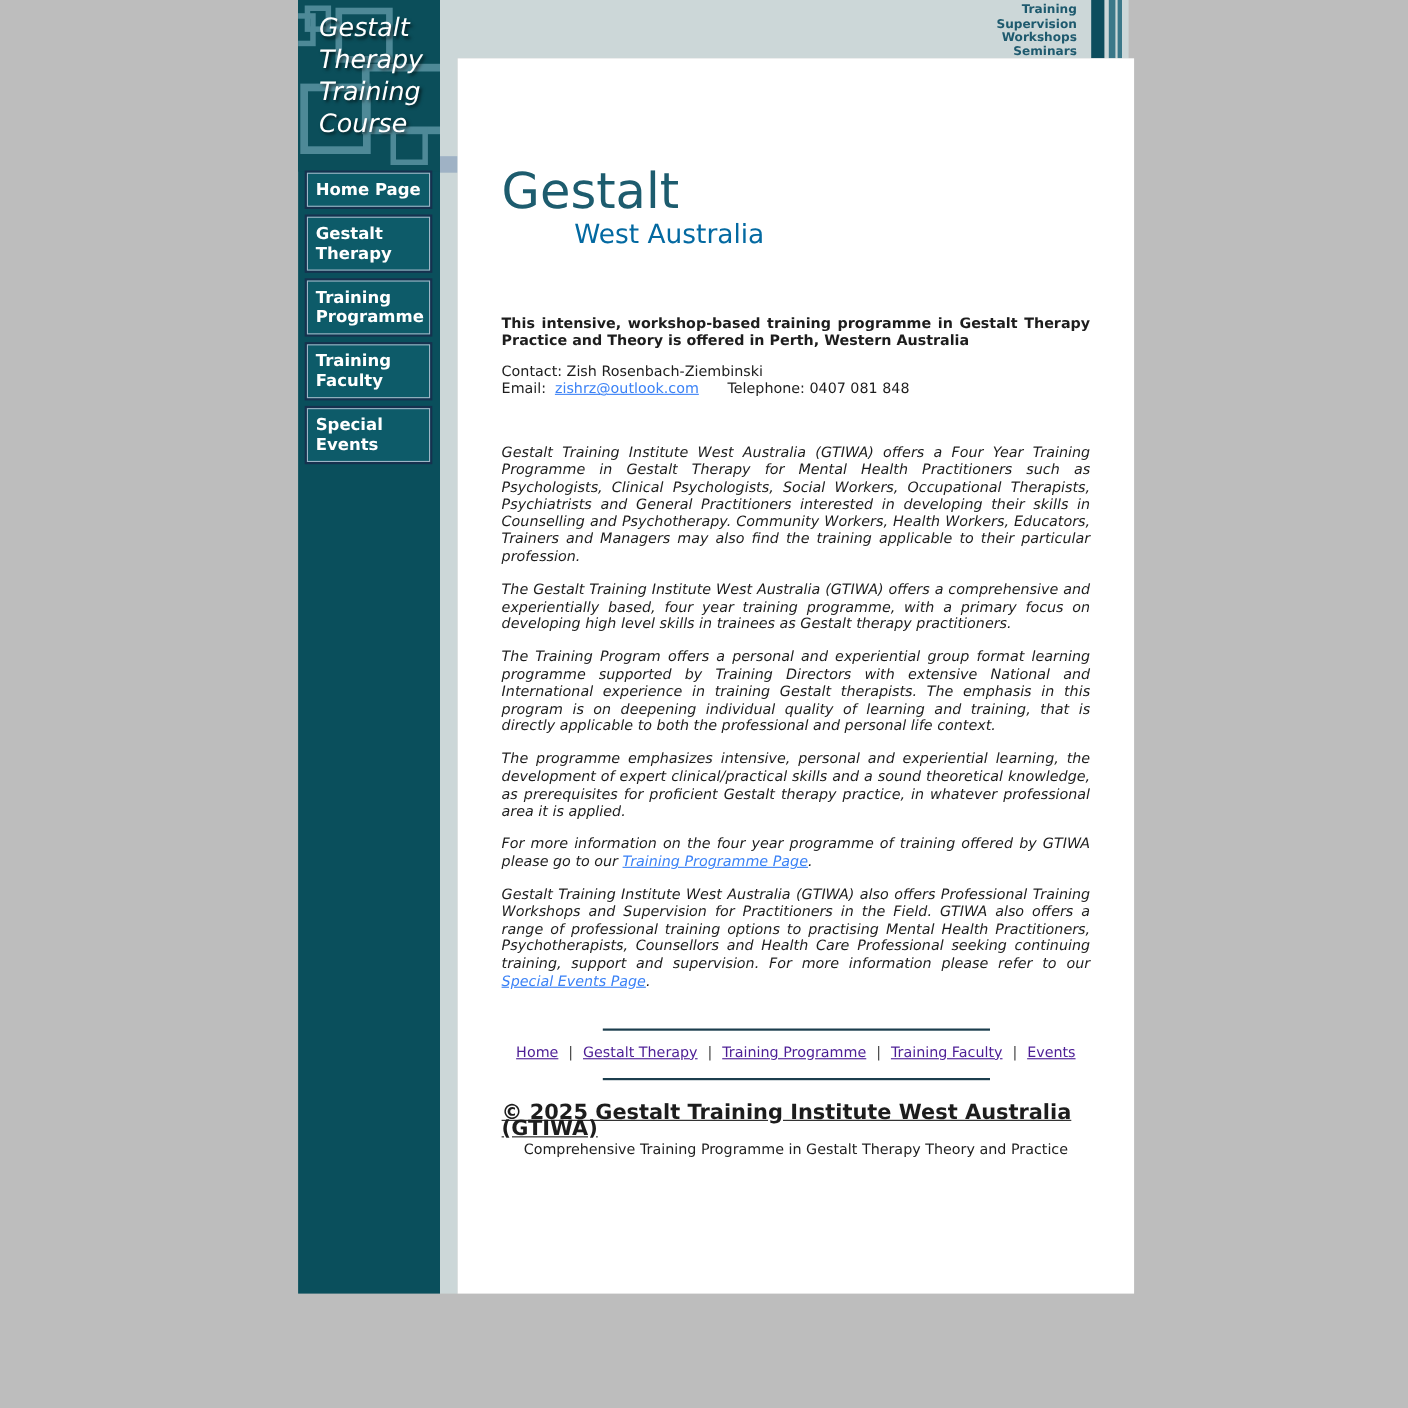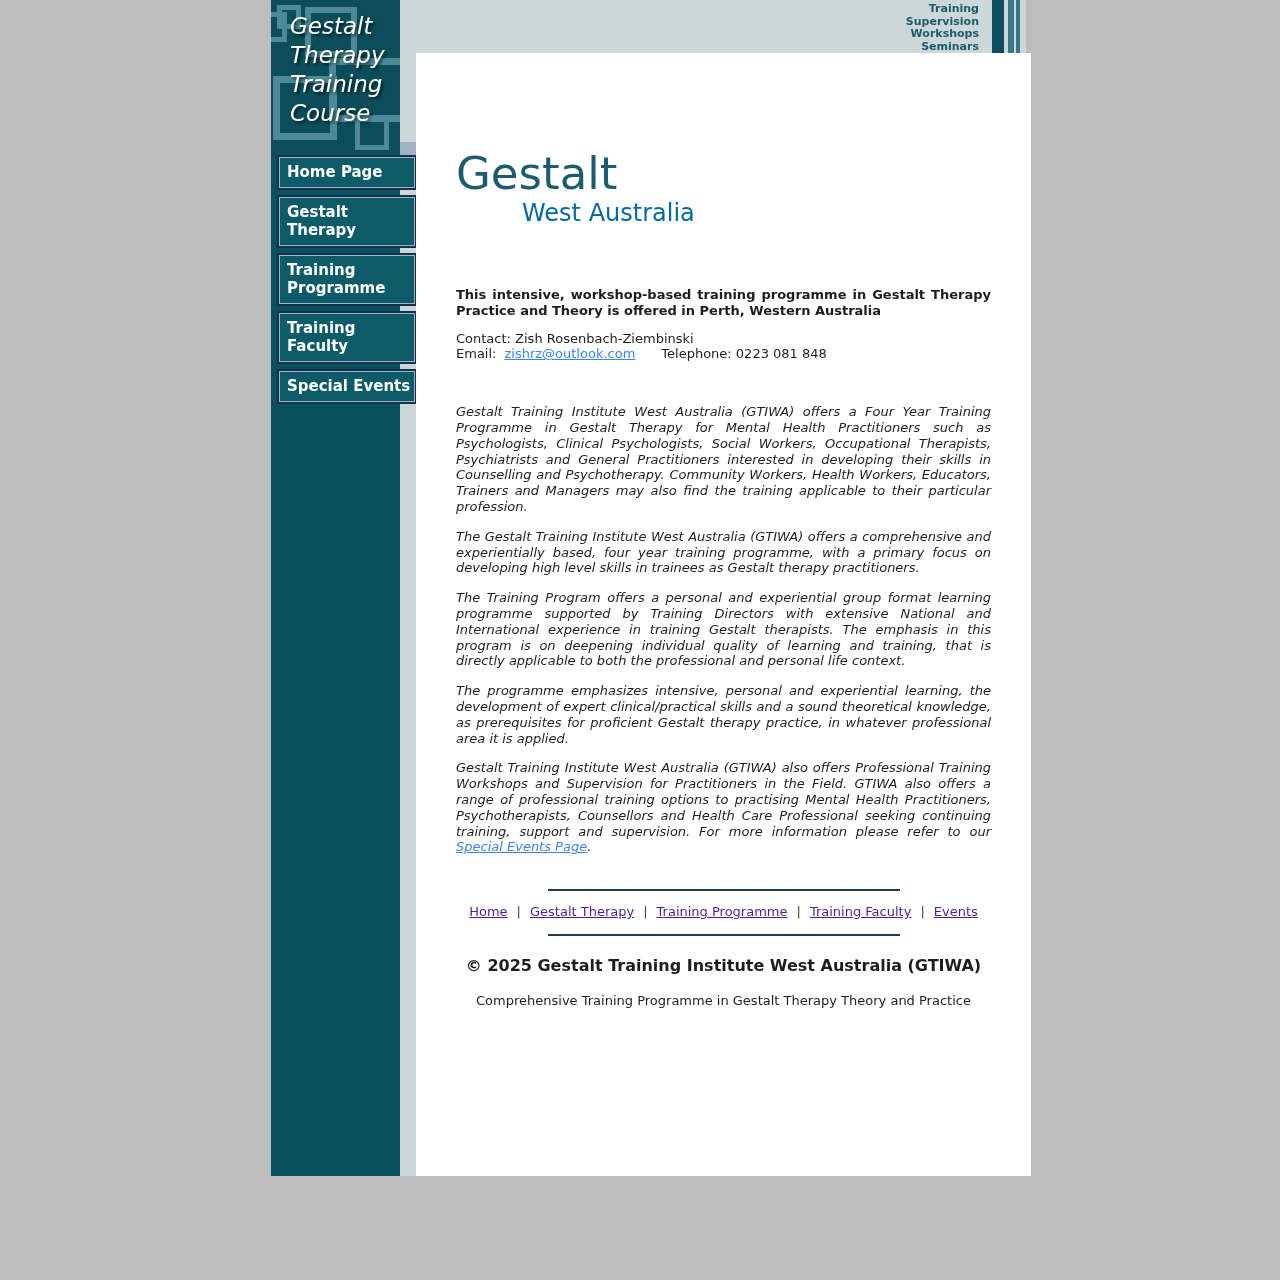--- a/index.html
+++ b/index.html
@@ -29,21 +29,21 @@
   .sq-c { left:-14px; top:12px;  width:30px; height:30px; border-width:5px; }
   .sq-d { left:2px;   top:76px;  width:64px; height:64px; border-width:7px; }
   .sq-e { left:58px;  top:58px;  width:86px; height:64px; border-width:7px; }
   .sq-f { left:84px;  top:116px; width:34px; height:34px; border-width:5px; }
   .logo-text { position:absolute; left:19px; top:12px; font-style:italic; font-size:23px;
                line-height:29px; color:#ffffff; text-shadow:2px 2px 3px rgba(0,0,0,.65); }
   .notch { position:absolute; left:129px; top:142px; width:16px; height:15px; background:#9fb2c5; }
 
   
   .nav { position:absolute; left:8px; top:157px; width:136px; }
-  .nav-btn { width:136px; background:#0d5b69; border:1px solid #9db6c6;
+  .nav-btn { width:112px; background:#0d5b69; border:1px solid #9db6c6;
              box-shadow:0 0 0 2px #16314e; margin-bottom:9px;
              padding:5px 2px 6px 7px; color:#ffffff; font-weight:bold;
              font-size:15px; line-height:18px; cursor:pointer; }
 
   
   .main { position:absolute; left:145px; top:53px; width:615px; height:1123px; background:#ffffff; }
   .content { padding:0 40px; color:#1d1d1d; font-size:13px; line-height:15.8px; }
 
   .title { margin-top:97px; font-size:45px; line-height:48px; color:#1d5c6e; }
   .subtitle1 { margin:6px 0 0 52px;  font-size:24px; line-height:28px; color:#1d5c6e; }
@@ -58,22 +58,22 @@
 
   .body-paras { margin-top:42px; }
   .body-paras p { text-align:justify; margin-bottom:14px;font-style:italic; }
 
   .rule { width:352px; height:2px; background:#1c3e4e; margin:0 auto; }
   .rule-top { margin-top:34px; }
   .rule-bottom { margin-top:14px; }
   .footer-nav { margin-top:13px; text-align:center; }
   a.teal-link { color:#4c1d95; text-decoration:underline; cursor:pointer; }
   .sep { color:#444; margin:0 9px; }
-  .copyright { margin-top:22px; text-align:center; font-weight:bold; font-size:16px; }
-  .tagline   { margin-top:19px;  text-align:center; }
+  .copyright { margin-top:22px; font-weight:bold; font-size:19px;text-decoration:underline; }
+  .tagline   { margin-top:3px;  text-align:center; }
 </style>
 </head>
 <body>
 
 <div class="site">
 
   <div class="sidebar-bg"></div>
   <div class="gutter"></div>
 
   <div class="band">
@@ -115,29 +115,30 @@
   <div class="main">
     <div class="content">
       <div class="title">Gestalt</div>
       <div class="subtitle2">West Australia</div>
 
       <p class="intro">This intensive, workshop-based training programme in Gestalt Therapy Practice and Theory is offered in Perth, Western Australia</p>
 
       <div class="contact">
         <div>Contact: Zish Rosenbach-Ziembinski</div>
         <div class="mail-row">
-          <span>Email:</span><a class="blue-link email-link">zishrz@outlook.com</a><span class="phone">Telephone: 0223 081 848</span>
+          <span>Email:</span><a class="blue-link email-link">zishrz@outlook.com</a><span class="phone">Telephone: 0407 081 848</span>
         </div>
       </div>
 
       <div class="body-paras">
         <p>Gestalt Training Institute West Australia (GTIWA) offers a Four Year Training Programme in Gestalt Therapy for Mental Health Practitioners such as Psychologists, Clinical Psychologists, Social Workers, Occupational Therapists, Psychiatrists and General Practitioners interested in developing their skills in Counselling and Psychotherapy. Community Workers, Health Workers, Educators, Trainers and Managers may also find the training applicable to their particular profession.</p>
         <p>The Gestalt Training Institute West Australia (GTIWA) offers a comprehensive and experientially based, four year training programme, with a primary focus on developing high level skills in trainees as Gestalt therapy practitioners.</p>
         <p>The Training Program offers a personal and experiential group format learning programme supported by Training Directors with extensive National and International experience in training Gestalt therapists. The emphasis in this program is on deepening individual quality of learning and training, that is directly applicable to both the professional and personal life context.</p>
         <p>The programme emphasizes intensive, personal and experiential learning, the development of expert clinical/practical skills and a sound theoretical knowledge, as prerequisites for proficient Gestalt therapy practice, in whatever professional area it is applied.</p>
+        <p><span>For more information on the four year programme of training offered by GTIWA please go to our </span><a class="blue-link">Training Programme Page</a><span>.</span></p>
         <p><span>Gestalt Training Institute West Australia (GTIWA) also offers Professional Training Workshops and Supervision for Practitioners in the Field. GTIWA also offers a range of professional training options to practising Mental Health Practitioners, Psychotherapists, Counsellors and Health Care Professional seeking continuing training, support and supervision. For more information please refer to our </span><a class="blue-link">Special Events Page</a><span>.</span></p>
       </div>
 
       <div class="rule rule-top"></div>
 
       <div class="footer-nav">
         <a class="teal-link">Home</a><span class="sep">|</span><a class="teal-link">Gestalt Therapy</a><span class="sep">|</span><a class="teal-link">Training Programme</a><span class="sep">|</span><a class="teal-link">Training Faculty</a><span class="sep">|</span><a class="teal-link">Events</a>
       </div>
 
       <div class="rule rule-bottom"></div>

